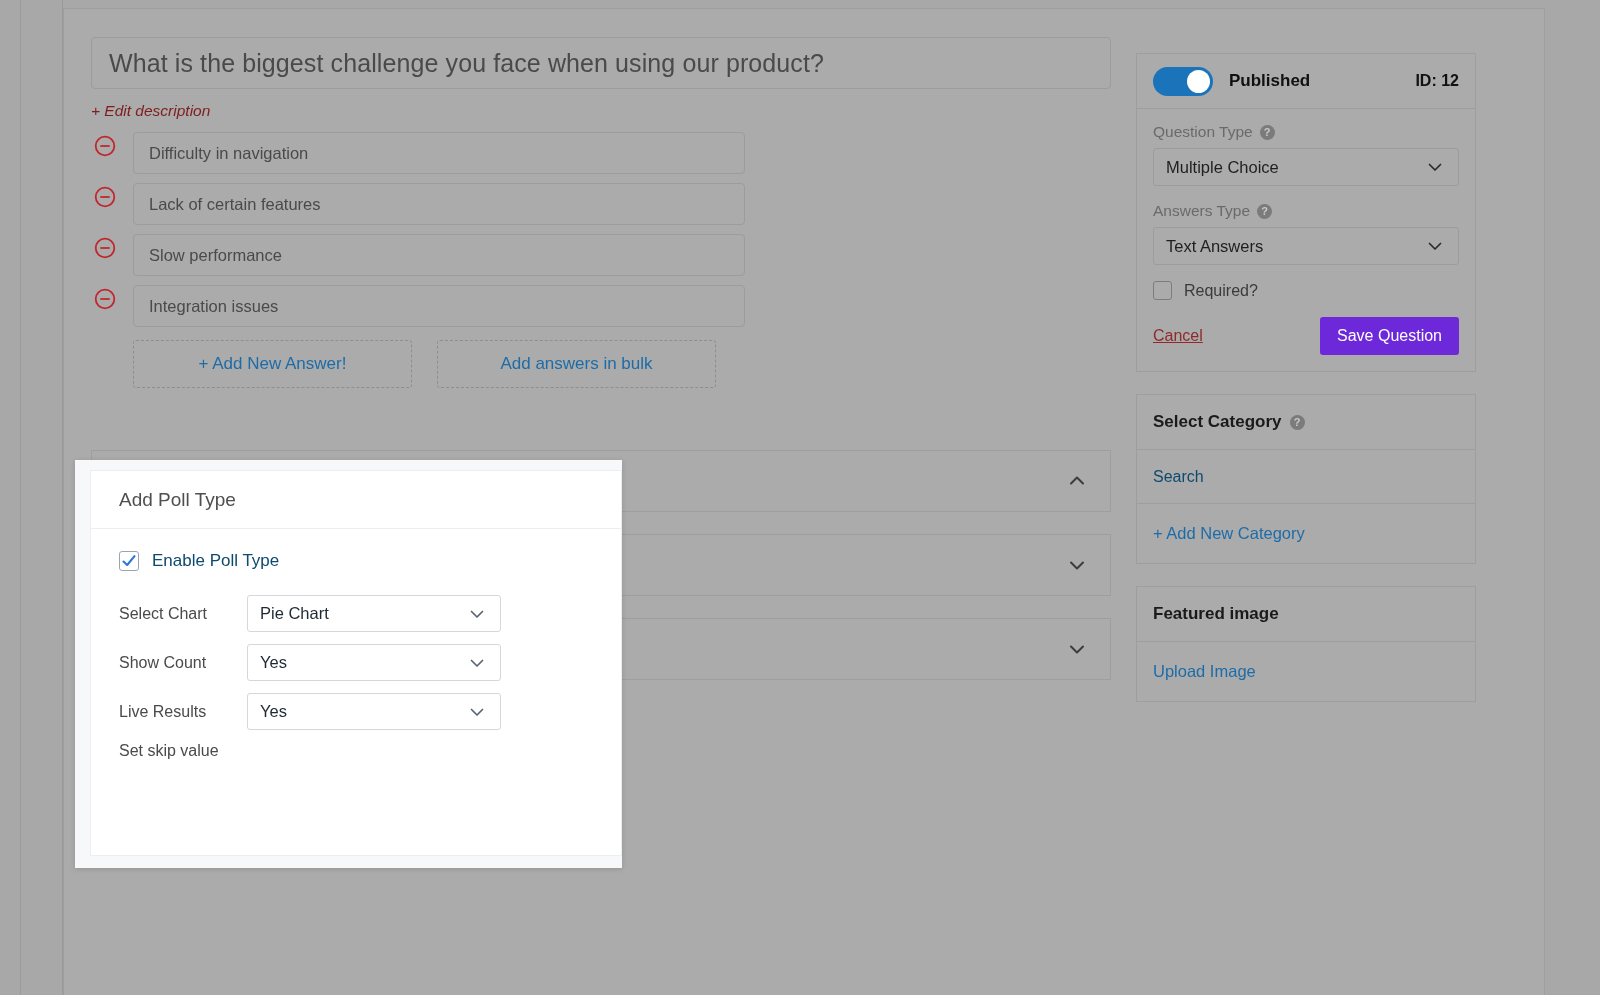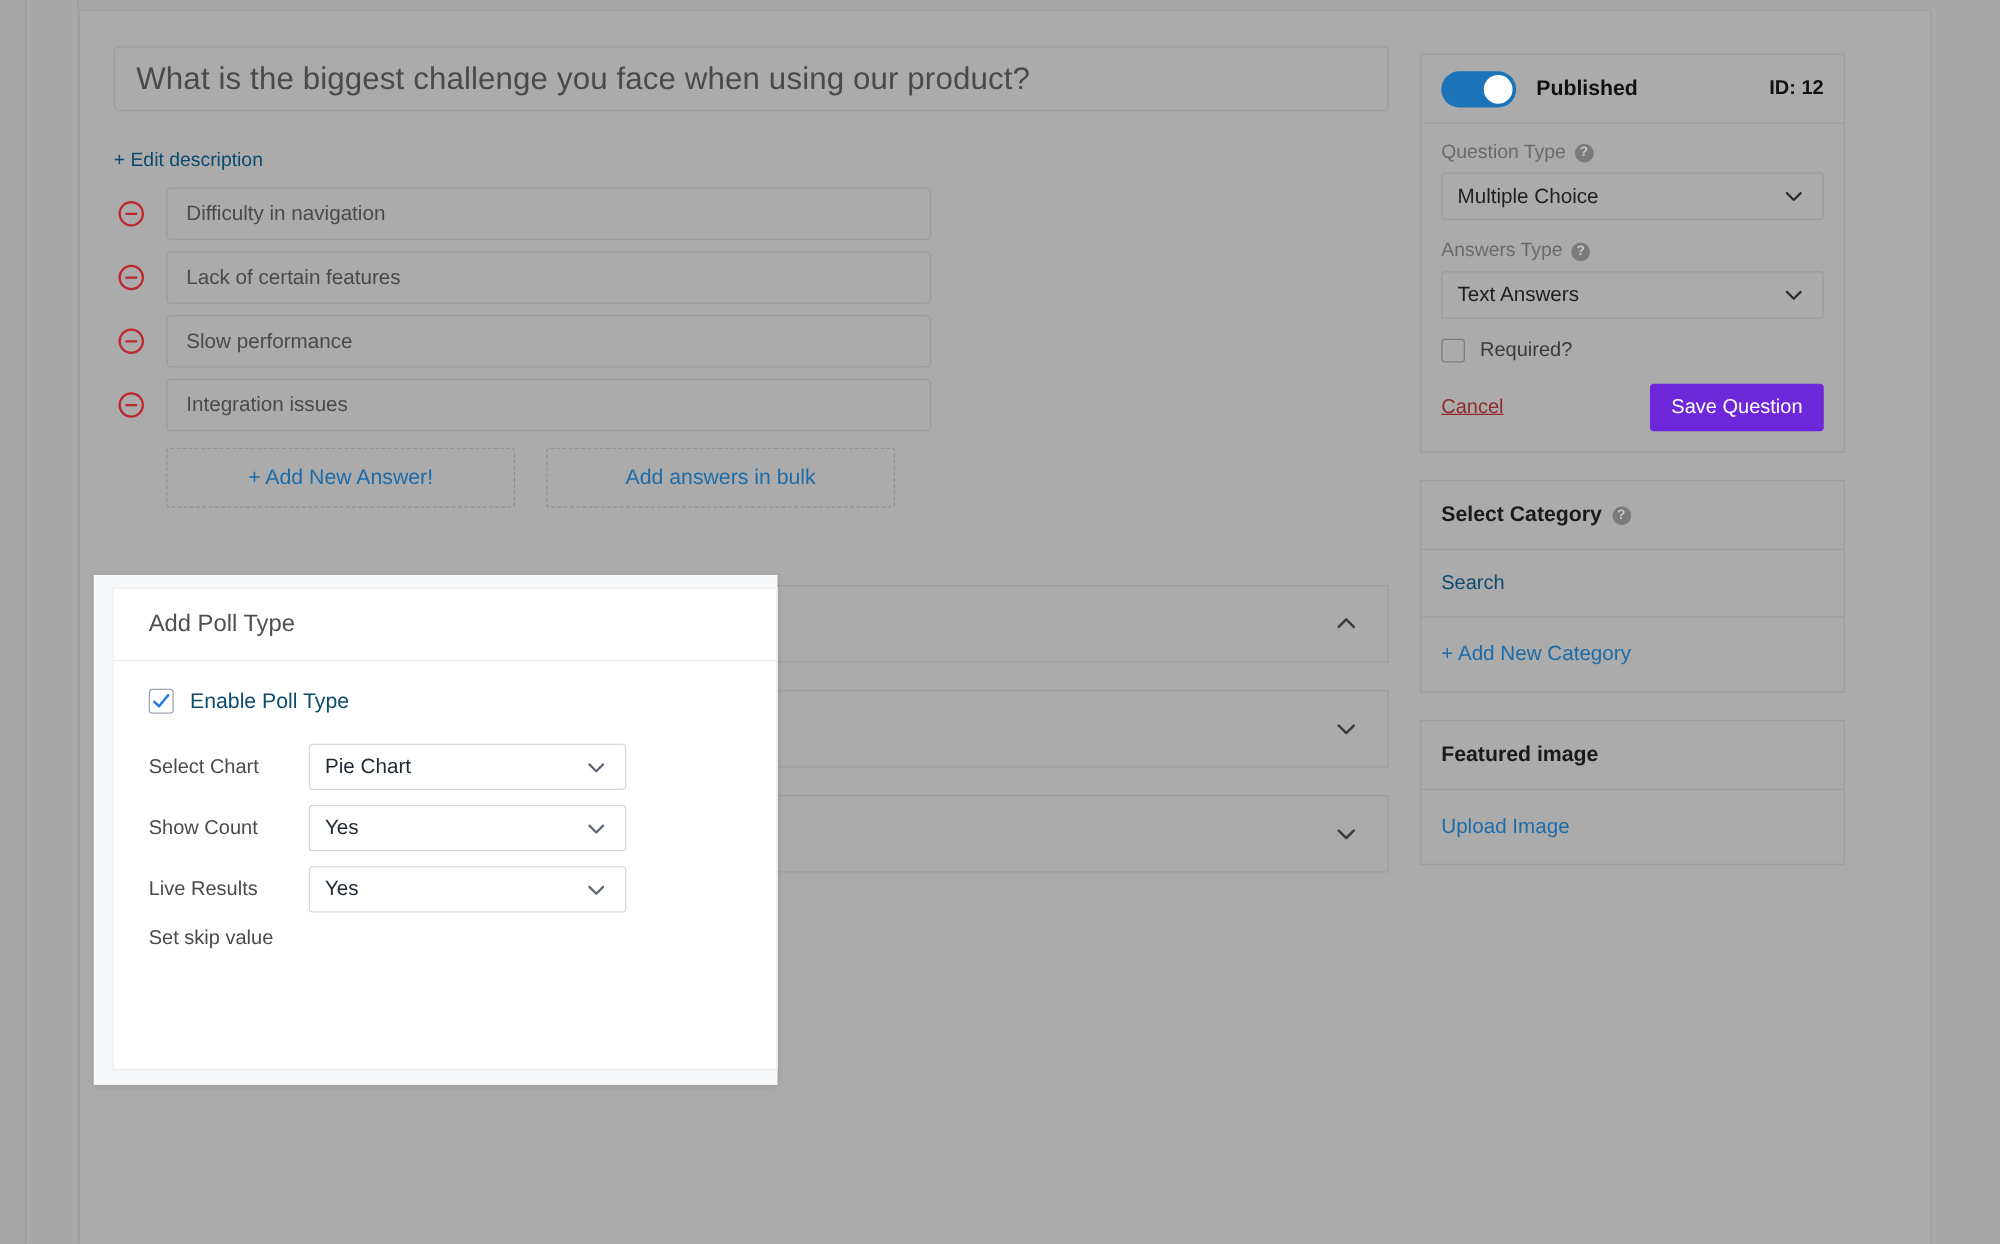--- a/index.html
+++ b/index.html
@@ -31,46 +31,47 @@
     border: 1px solid #9e9e9e;
     border-bottom: none;
   }
 
   .main-col {
     position: absolute;
     left: 27px; top: 28px; width: 1020px;
   }
   .side-col {
     position: absolute;
-    left: 1072px; top: 34px; width: 340px;
+    left: 1072px; top: 44px; width: 340px;
   }
 
   
   .q-title-input {
     height: 52px;
     border: 1px solid #9c9c9c;
     border-radius: 4px;
     background: #ababab;
     display: flex; align-items: center;
     padding: 0 17px;
     font-size: 25px;
     color: #4a4a4a;
     letter-spacing: .1px;
   }
   .edit-desc {
-    margin-top: 31px;
+    margin-top: 13px;
     font-size: 15.5px;
-    color: #0c4a6e;
+    color: #7f1d1d;
     display: inline-block;
+    font-style: italic;
   }
 
   
   .answers { margin-top: 12px; }
   .answer-row {
-    display: flex; align-items: center;
+    display: flex; align-items: flex-start;
     margin-bottom: 9px;
   }
   .remove-icon {
     width: 28px; height: 28px;
     margin-right: 14px;
     flex: 0 0 auto;
     display: flex; align-items: center; justify-content: center;
   }
   .remove-icon svg { display: block; }
   .answer-input {

